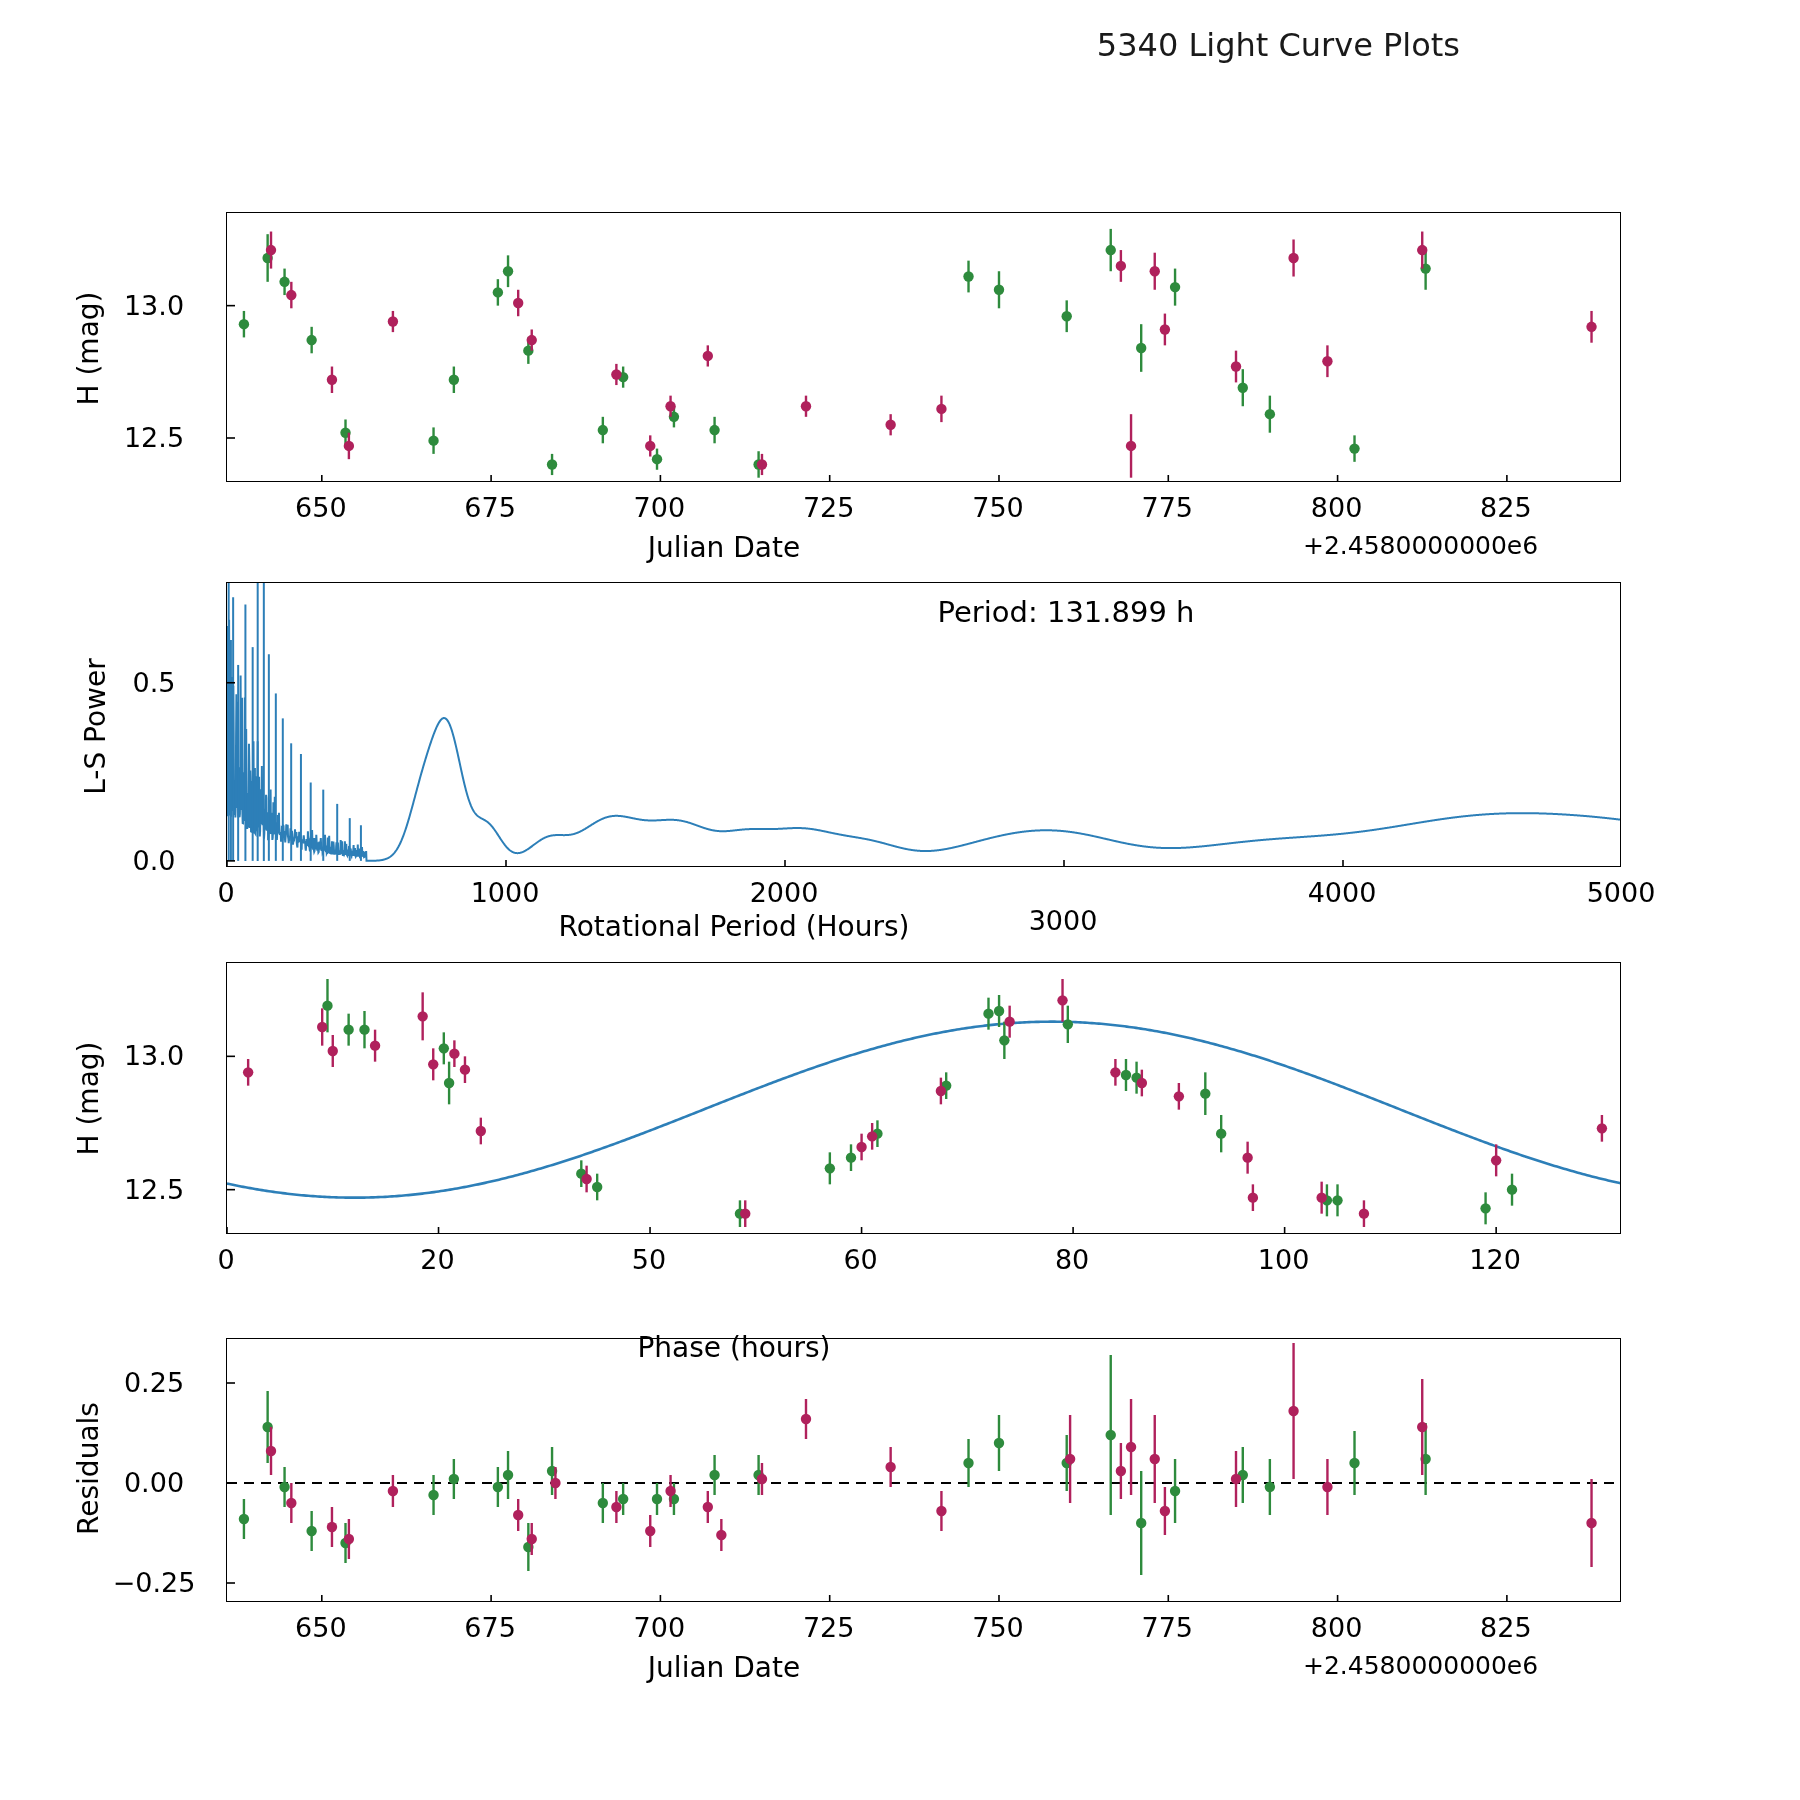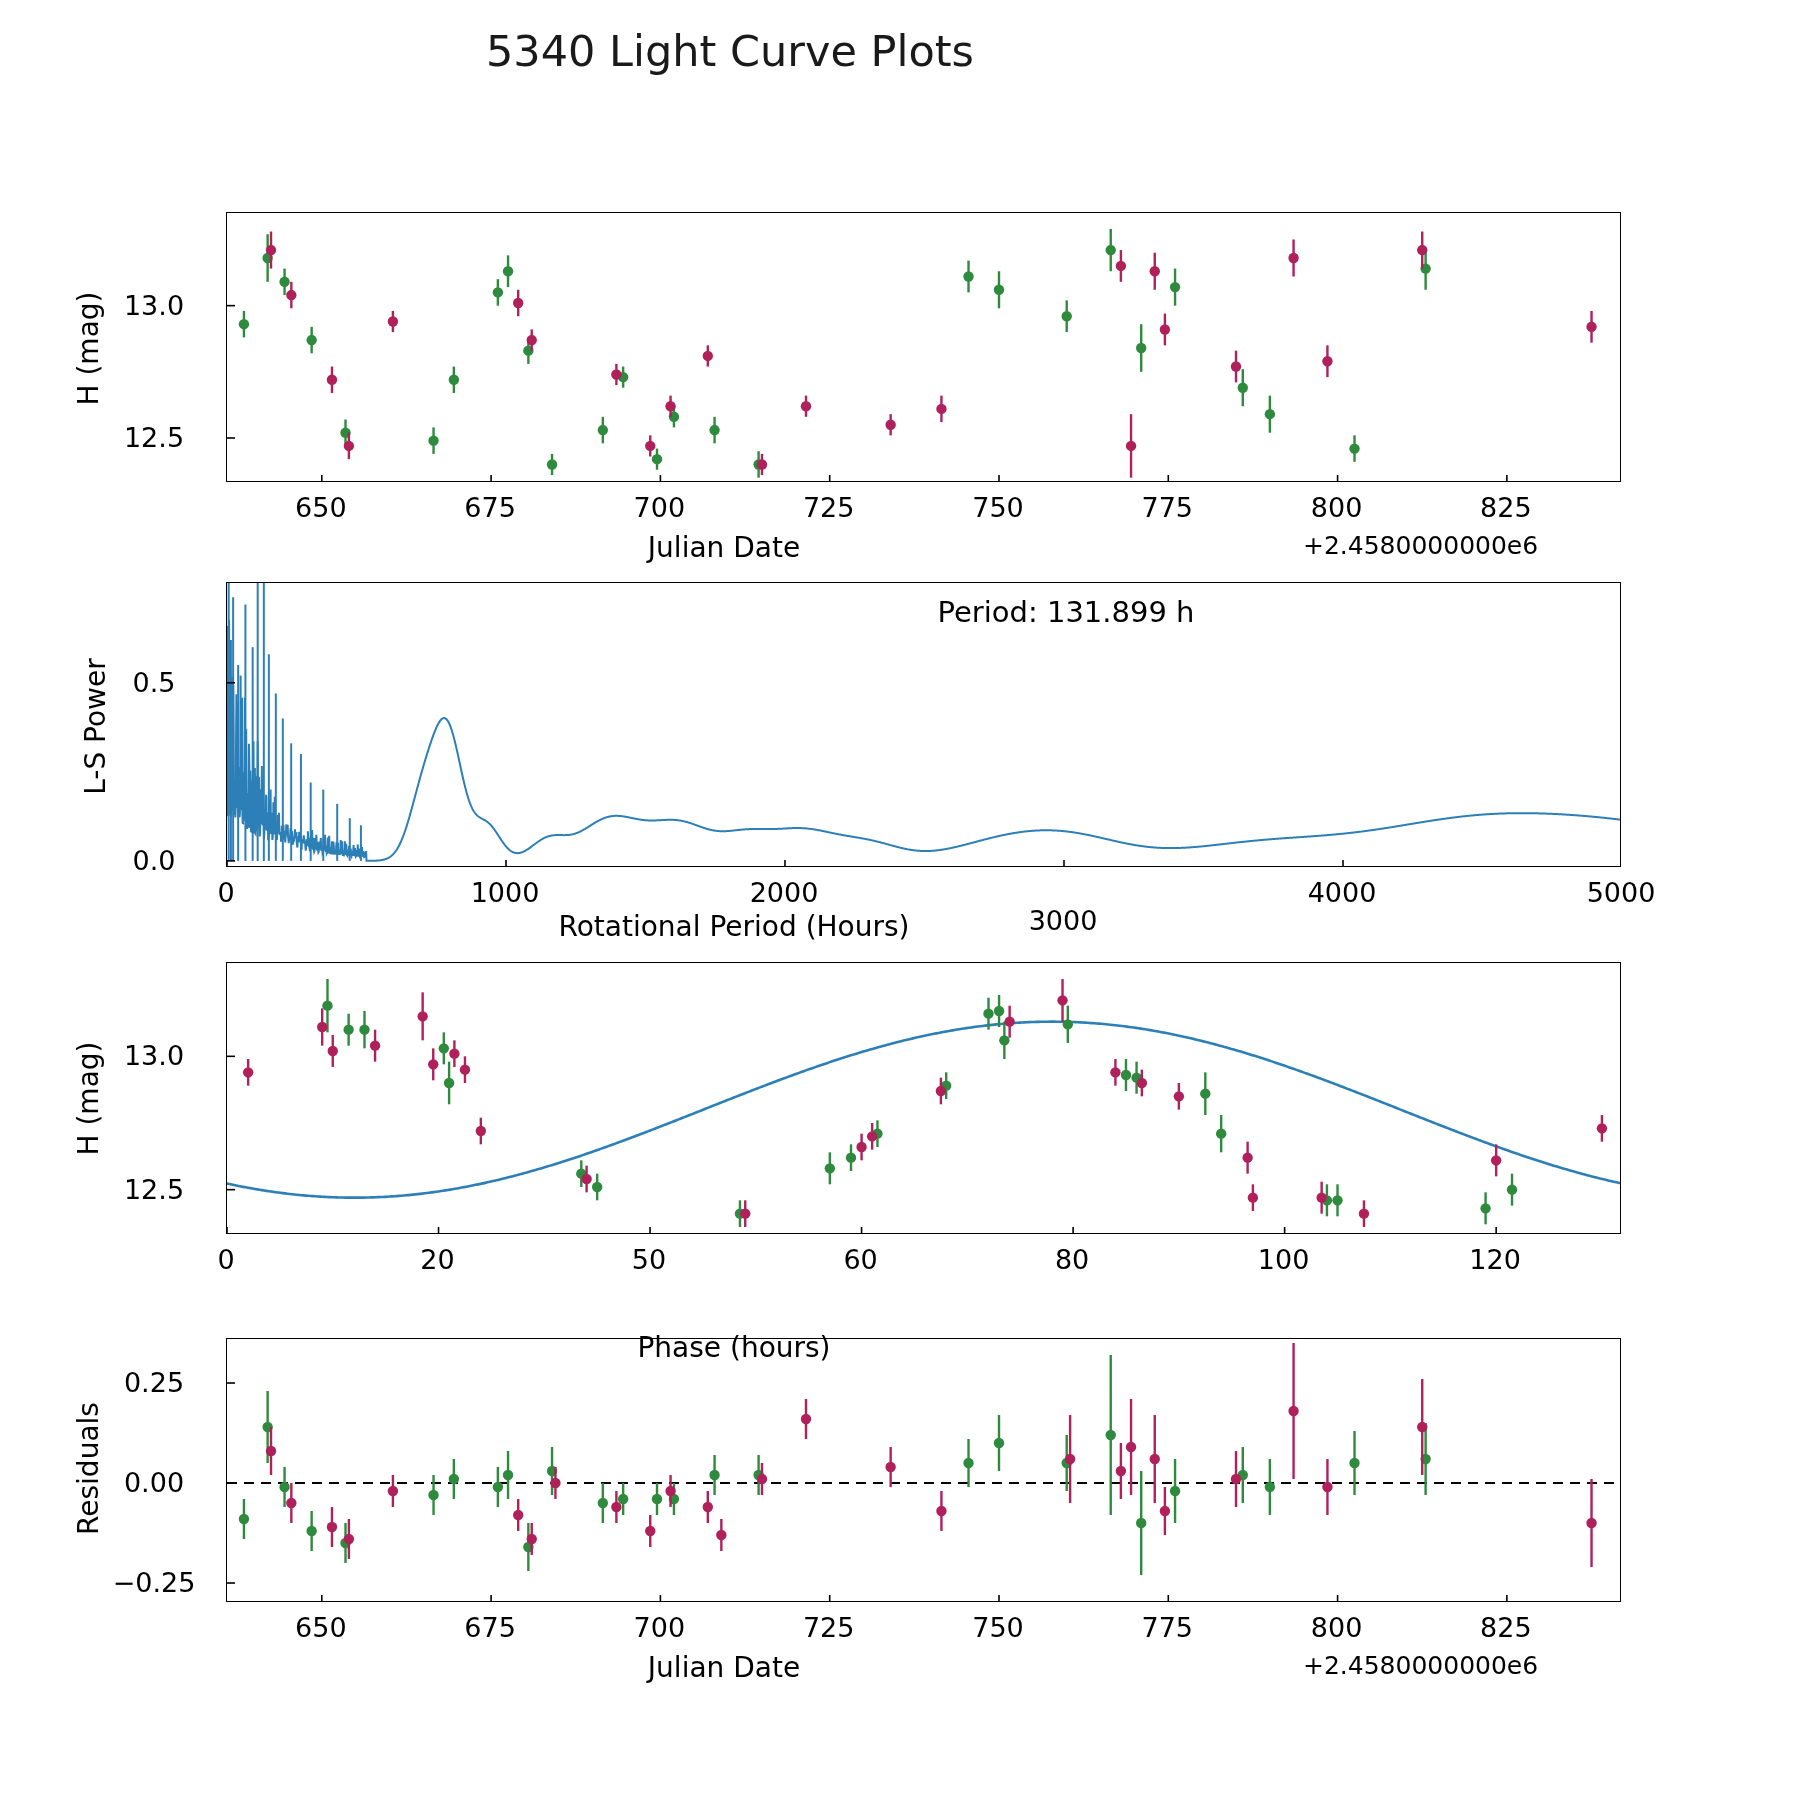--- a/index.html
+++ b/index.html
@@ -17,22 +17,22 @@
   #figure {
     position: relative;
     width: 1800px;
     height: 1800px;
   }
   .fig-title {
     position: absolute;
     top: 26px;
     left: 0;
     width: 1460px;
-    text-align: center;
-    font-size: 43px;
+    text-align: right;
+    font-size: 32px;
     color: #1a1a1a;
   }
   .panel {
     position: absolute;
   }
   .axes {
     position: absolute;
     left: 0;
     top: 0;
     width: 100%;

